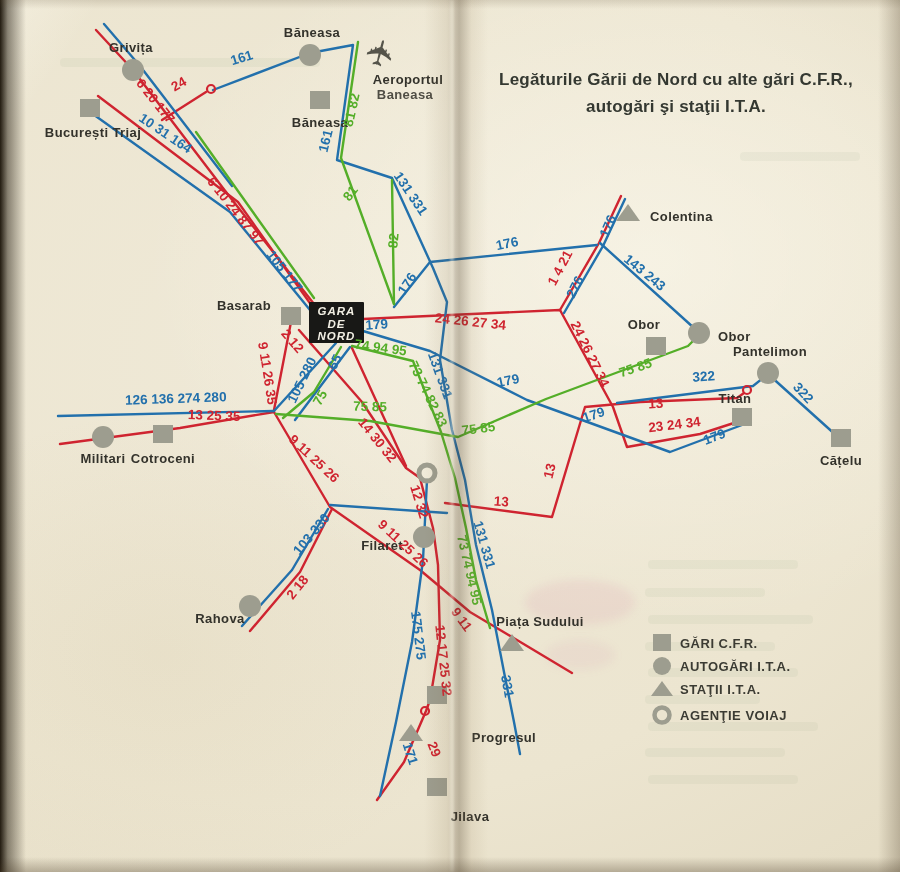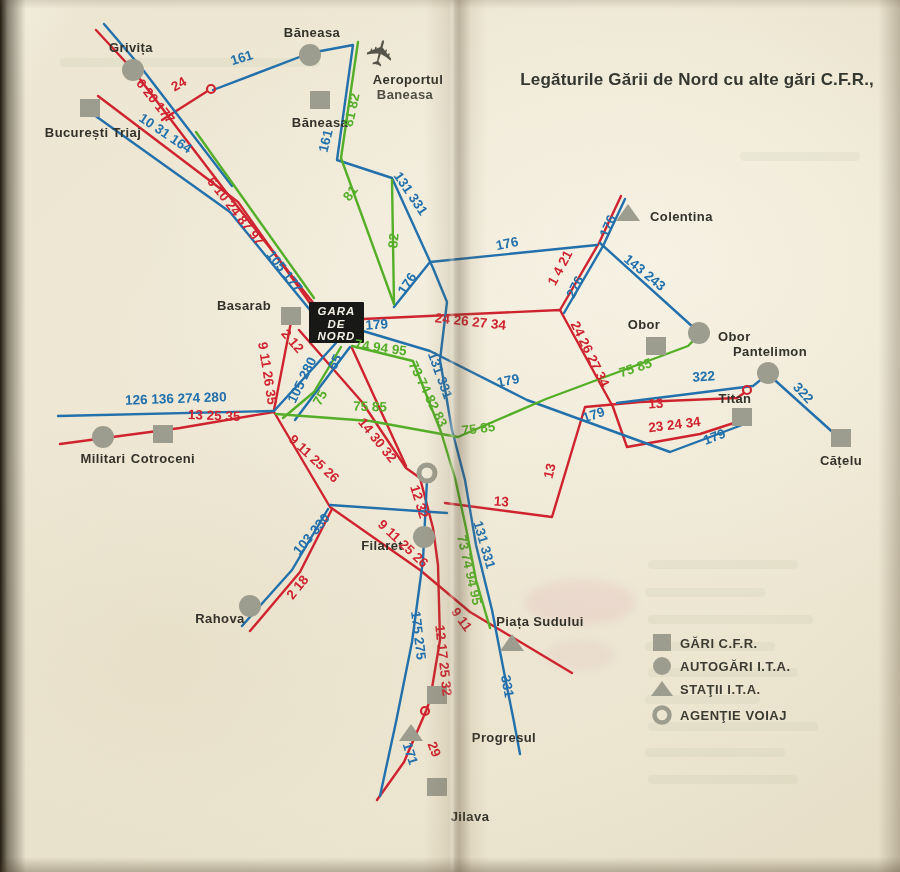--- a/index.html
+++ b/index.html
@@ -22,21 +22,21 @@
   .edge-right{right:0;top:0;bottom:0;width:22px;
     background:linear-gradient(270deg,rgba(85,70,48,.30),rgba(85,70,48,0));}
   .edge-bottom{left:0;right:0;bottom:0;height:15px;
     background:linear-gradient(0deg,rgba(70,56,36,.32),rgba(70,56,36,0));}
   .edge-top{left:0;right:0;top:0;height:9px;
     background:linear-gradient(180deg,rgba(90,75,50,.16),rgba(90,75,50,0));}
   .ghost{position:absolute;height:9px;border-radius:4px;background:#6a8a60;opacity:.06;
     filter:blur(.6px);pointer-events:none;}
   .smudge{position:absolute;border-radius:50%;filter:blur(4px);pointer-events:none;}
   #map{position:absolute;left:0;top:0;}
-  .title{position:absolute;left:478px;top:66px;width:396px;text-align:right;
+  .title{position:absolute;left:478px;top:66px;width:396px;text-align:center;
     font-size:17px;font-weight:700;color:#343831;line-height:1.6;letter-spacing:.2px;}
   .title div{white-space:nowrap;}
 </style>
 </head>
 <body>
 
 <div id="stage">
   <div class="paper"></div>
   <div id="ghosts">
       <div class="ghost" style="left: 648px; top: 560px; width: 150px;"></div>
@@ -207,20 +207,21 @@
         </g>
         <g>
           <circle cx="662" cy="715" r="7.5" fill="none" stroke="#9d9d8f" stroke-width="4.5"></circle>
           <text x="680" y="720" font-size="13" font-weight="700" fill="#3b3b33" letter-spacing="0.5" font-family="&quot;Liberation Sans&quot;,sans-serif">AGENŢIE VOIAJ</text>
         </g>
       </g>
     </svg>
 
   <div class="title">
     <div>Legăturile Gării de Nord cu alte gări C.F.R.,</div>
+    <div>autogări şi staţii I.T.A.</div>
   </div>
 
   <div class="ov crease-tl"></div>
   <div class="ov edge-left"></div>
   <div class="ov fold"></div>
   <div class="ov fold-hl"></div>
   <div class="ov edge-right"></div>
   <div class="ov edge-bottom"></div>
   <div class="ov edge-top"></div>
 </div>

